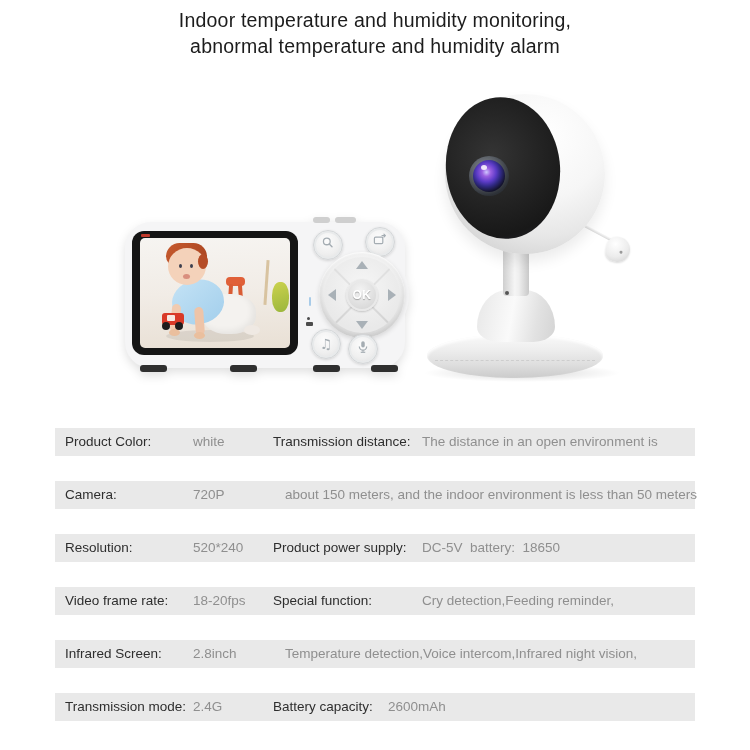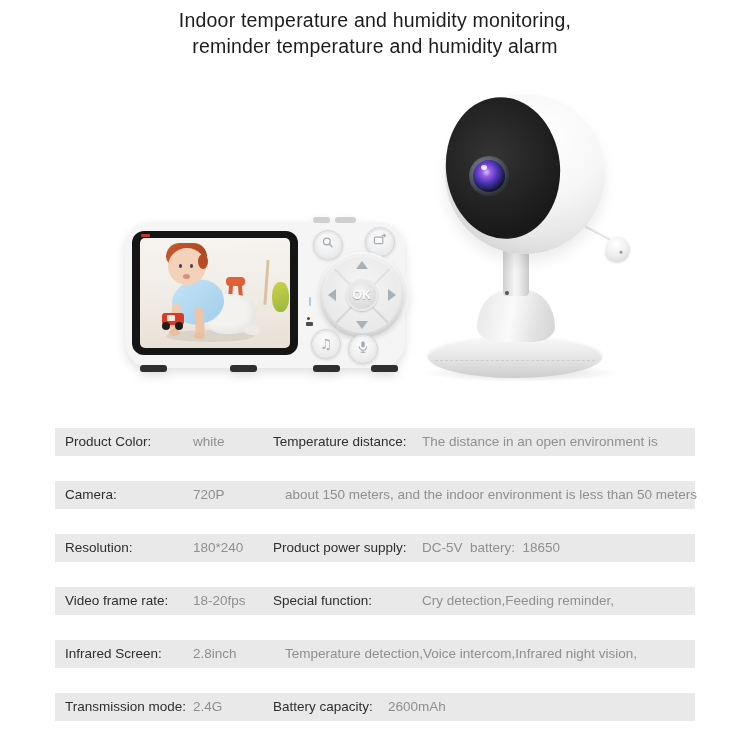--- a/index.html
+++ b/index.html
@@ -119,21 +119,21 @@
   .sv{position:absolute;color:#8f8f8f;white-space:pre;}
   .p-l1{left:10px;} .p-v1{left:138px;} .p-l2{left:218px;} .p-v2{left:367px;} .p-v2near{left:333px;} .p-vlong{left:230px;}
 </style>
 </head>
 <body>
 
 <div class="stage">
 
   <div class="title">
     <div>Indoor temperature and humidity monitoring,</div>
-    <div>reminder temperature and humidity alarm</div>
+    <div>abnormal temperature and humidity alarm</div>
   </div>
 
   <div>
     <div class="m-sil">
       <div class="m-body"></div>
       <div class="m-bulge"></div>
       <div class="m-tab t1"></div>
       <div class="m-tab t2"></div>
       <div class="m-foot f1"></div>
       <div class="m-foot f2"></div>
@@ -229,33 +229,33 @@
     <div class="cam-face"></div>
     <div class="cam-lens-ring"></div>
     <div class="cam-lens"></div>
   </div>
 
   <div class="specs">
 
     <div class="spec-row">
       <span class="sl p-l1">Product Color:</span>
       <span class="sv p-v1">white</span>
-      <span class="sl p-l2">Temperature distance:</span>
+      <span class="sl p-l2">Transmission distance:</span>
       <span class="sv p-v2">The distance in an open environment is</span>
     </div>
 
     <div class="spec-row">
       <span class="sl p-l1">Camera:</span>
       <span class="sv p-v1">720P</span>
       <span class="sv p-vlong">about 150 meters, and the indoor environment is less than 50 meters</span>
     </div>
 
     <div class="spec-row">
       <span class="sl p-l1">Resolution:</span>
-      <span class="sv p-v1">180*240</span>
+      <span class="sv p-v1">520*240</span>
       <span class="sl p-l2">Product power supply:</span>
       <span class="sv p-v2">DC-5V  battery:  18650</span>
     </div>
 
     <div class="spec-row">
       <span class="sl p-l1">Video frame rate:</span>
       <span class="sv p-v1">18-20fps</span>
       <span class="sl p-l2">Special function:</span>
       <span class="sv p-v2">Cry detection,Feeding reminder,</span>
     </div>

